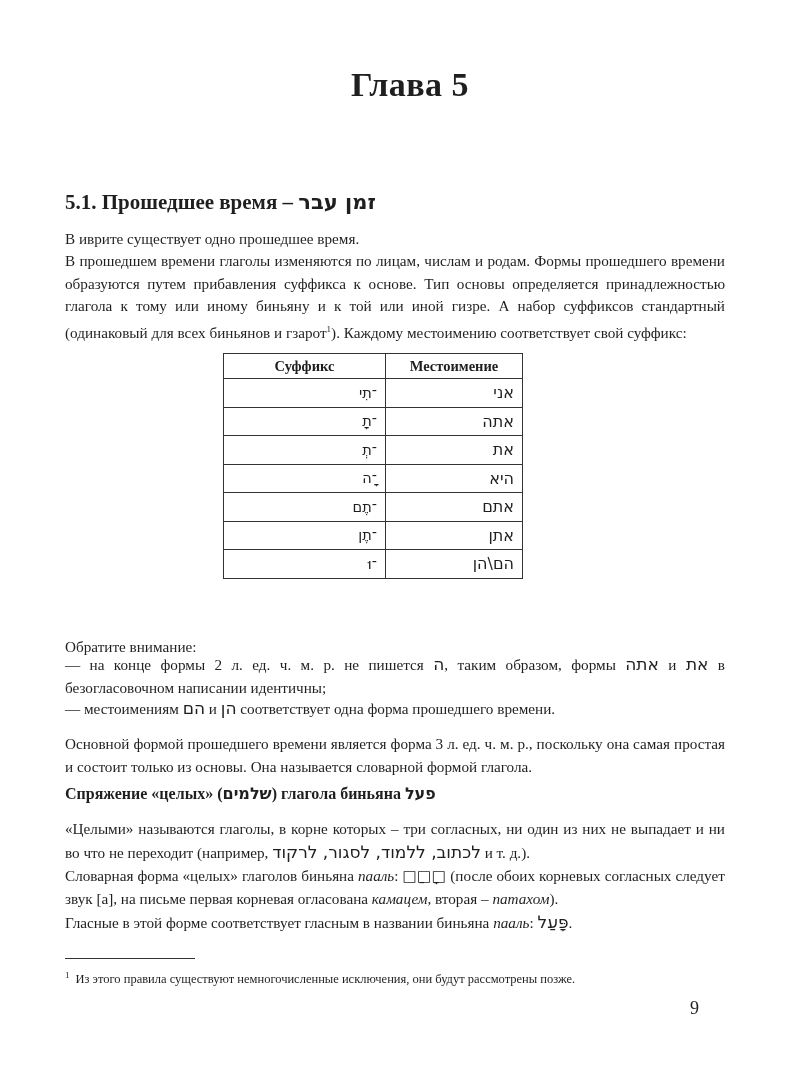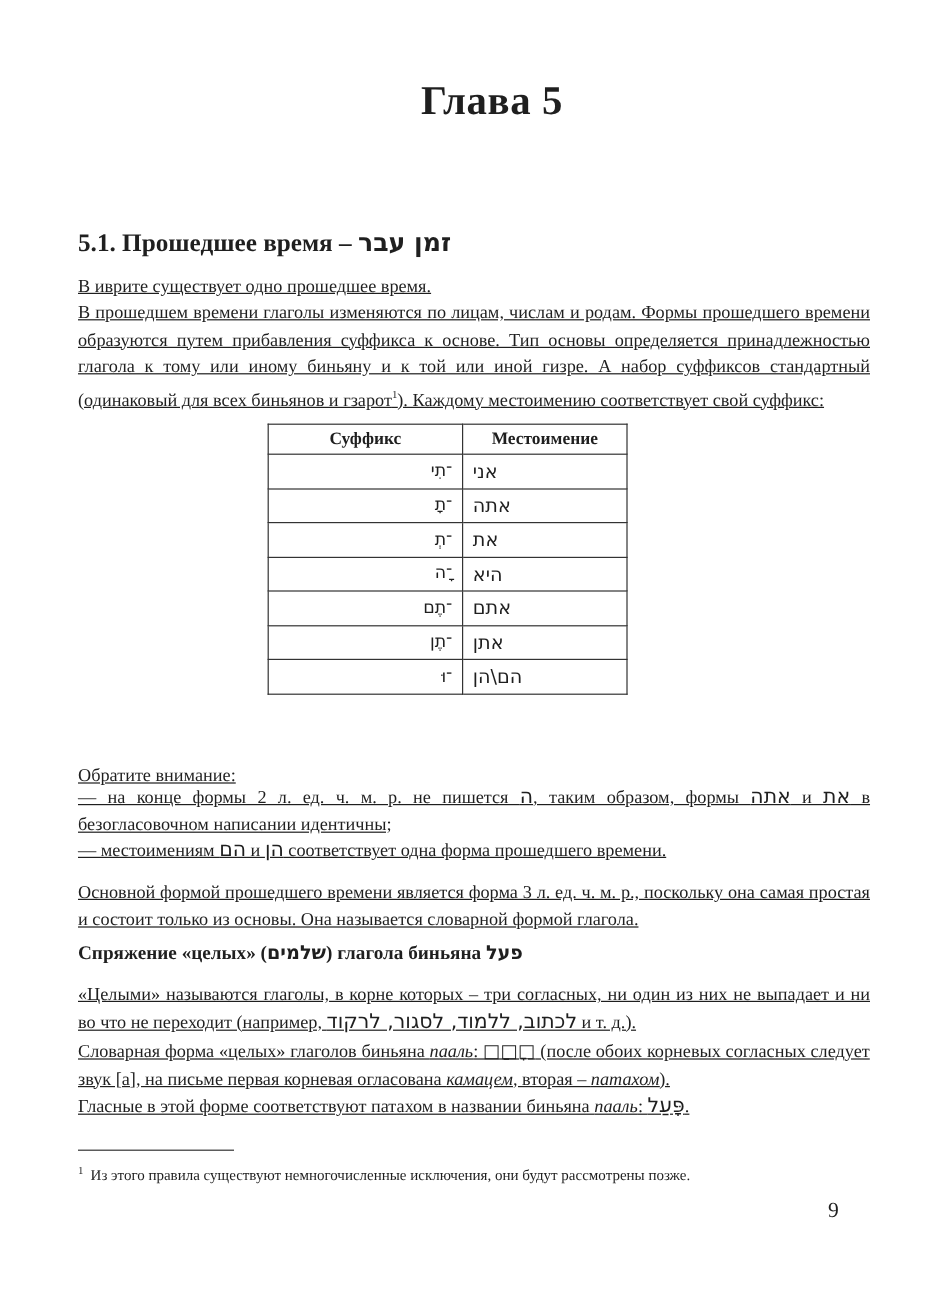--- a/index.html
+++ b/index.html
@@ -13,35 +13,35 @@
     text-align: center; font-size: 34px; font-weight: bold;
     letter-spacing: 0.5px;
   }
   .section-title {
     position: absolute; left: 65px; top: 190px;
     font-size: 21px; font-weight: bold;
   }
   .hebrew { font-family: "DejaVu Sans", "Liberation Sans", sans-serif; direction: rtl; unicode-bidi: isolate; }
   .para {
     position: absolute; left: 65px; width: 660px;
-    font-size: 15.2px; line-height: 22.5px; text-decoration: underline;
+    font-size: 15.2px; line-height: 22.5px;
   }
   .table-wrap {
     position: absolute; left: 223px; top: 353px;
   }
   table {
     border-collapse: collapse; font-size: 14.5px;
   }
   th, td {
     border: 1.4px solid #333;
     height: 27.5px; padding: 0 8px;
   }
   th { font-weight: bold; text-align: center; height: 24px; }
   td.suffix { width: 145px; text-align: right; }
-  td.pron { width: 120px; text-align: left; font-size: 16px; }
+  td.pron { width: 120px; text-align: right; font-size: 16px; }
   th.c1 { width: 145px; }
   th.c2 { width: 120px; }
   .subsection-title {
     position: absolute; left: 65px; top: 784px;
     font-size: 16px; font-weight: bold;
   }
   .footnote-rule {
     position: absolute; left: 65px; top: 958px; width: 130px; height: 0;
     border-top: 1.2px solid #333;
   }
@@ -131,21 +131,21 @@
 
 <div class="para" style="top:818px; text-align: justify;">
   <span>«Целыми» называются глаголы, в корне которых – три согласных, ни один из них не выпадает и ни во что не переходит (например, </span><span class="hebrew heb-big">לכתוב, ללמוד, לסגור, לרקוד</span><span> и т. д.).</span>
 </div>
 
 <div class="para" style="top:865px; text-align: justify;">
   <span>Словарная форма «целых» глаголов биньяна </span><i>пааль</i><span>: </span><span class="hebrew">□ָ□ַ□</span><span> (после обоих корневых согласных следует звук [а], на письме первая корневая огласована </span><i>камацем</i><span>, вторая – </span><i>патахом</i><span>).</span>
 </div>
 
 <div class="para" style="top:911px;">
-  <span>Гласные в этой форме соответствуют патахом в названии биньяна </span><i>пааль</i><span>: </span><span class="hebrew heb-big">פָּעַל</span><span>.</span>
+  <span>Гласные в этой форме соответствует гласным в названии биньяна </span><i>пааль</i><span>: </span><span class="hebrew heb-big">פָּעַל</span><span>.</span>
 </div>
 
 <div class="footnote-rule"></div>
 
 <div class="footnote">
   <sup>1</sup><span>Из этого правила существуют немногочисленные исключения, они будут рассмотрены позже.</span>
 </div>
 
 <div class="page-number">9</div>
 

